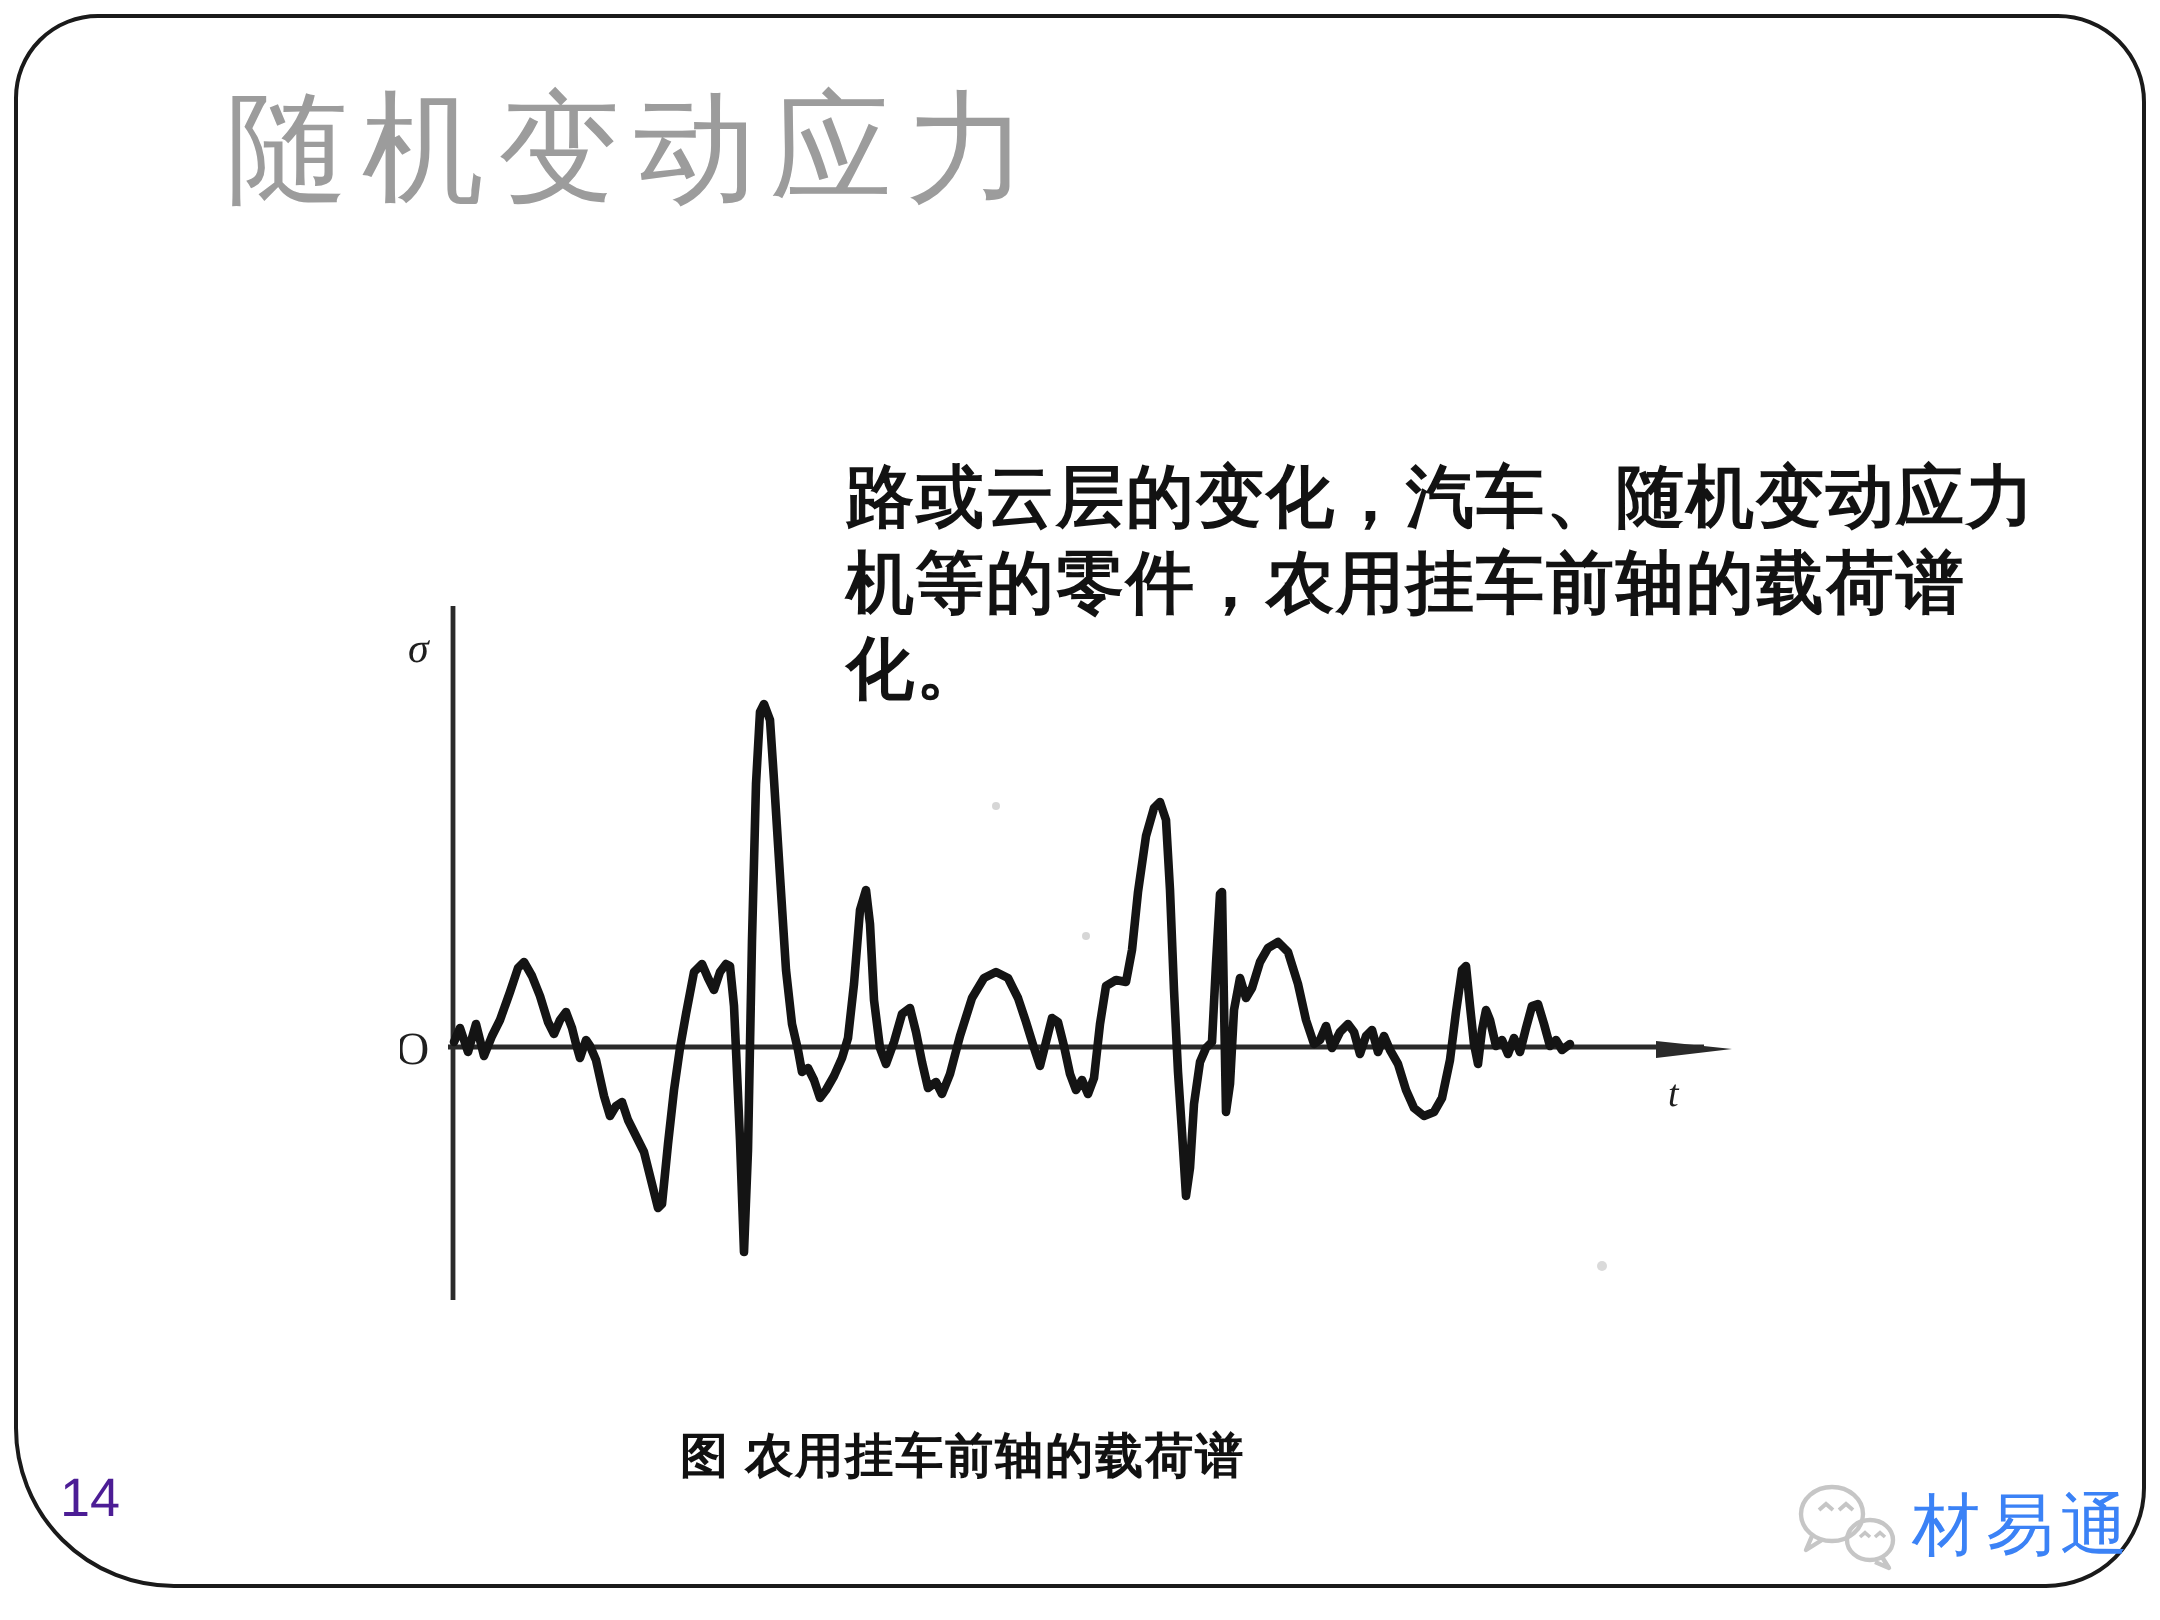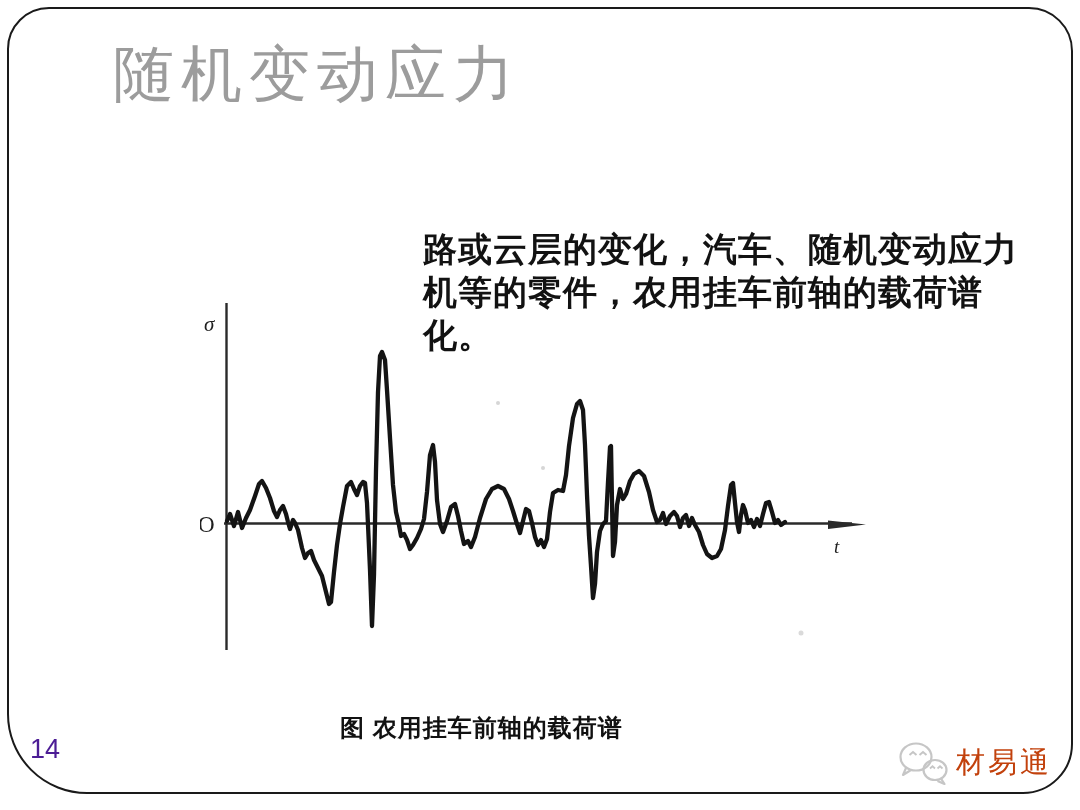--- a/index.html
+++ b/index.html
@@ -65,22 +65,22 @@
     margin-top:36px;
   }
   .watermark{
     position:absolute;
     left:895px;top:737px;
     display:flex;
     align-items:center;
     gap:5px;
   }
   .watermark-text{
-    font-size:29px;
-    color:#c2410c;
+    font-size:34px;
+    color:#3b82f6;
     font-family:"Liberation Serif", serif;
     letter-spacing:3px;
     white-space:nowrap;
   }
   .axis-label{
     font-family:"Liberation Serif", serif;
     fill:#1f1f1f;
   }
 </style>
 </head>

